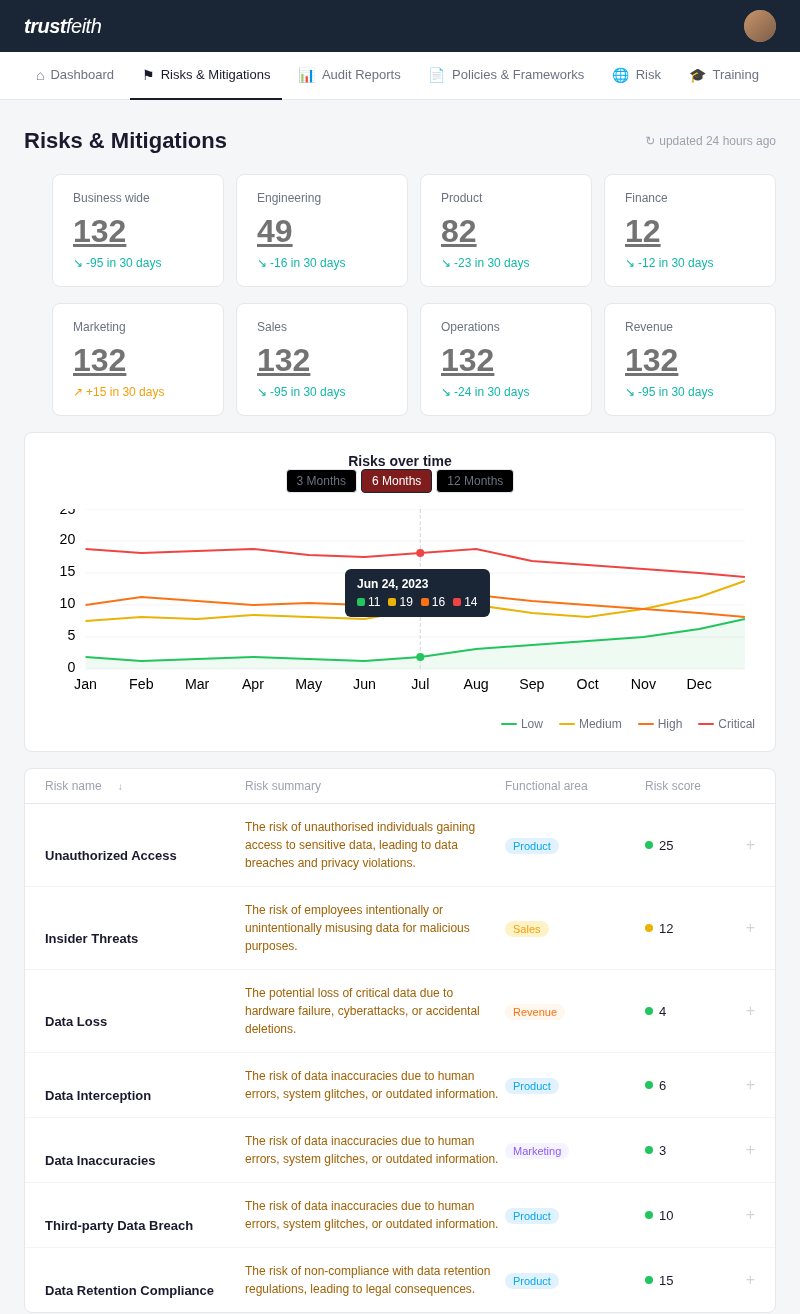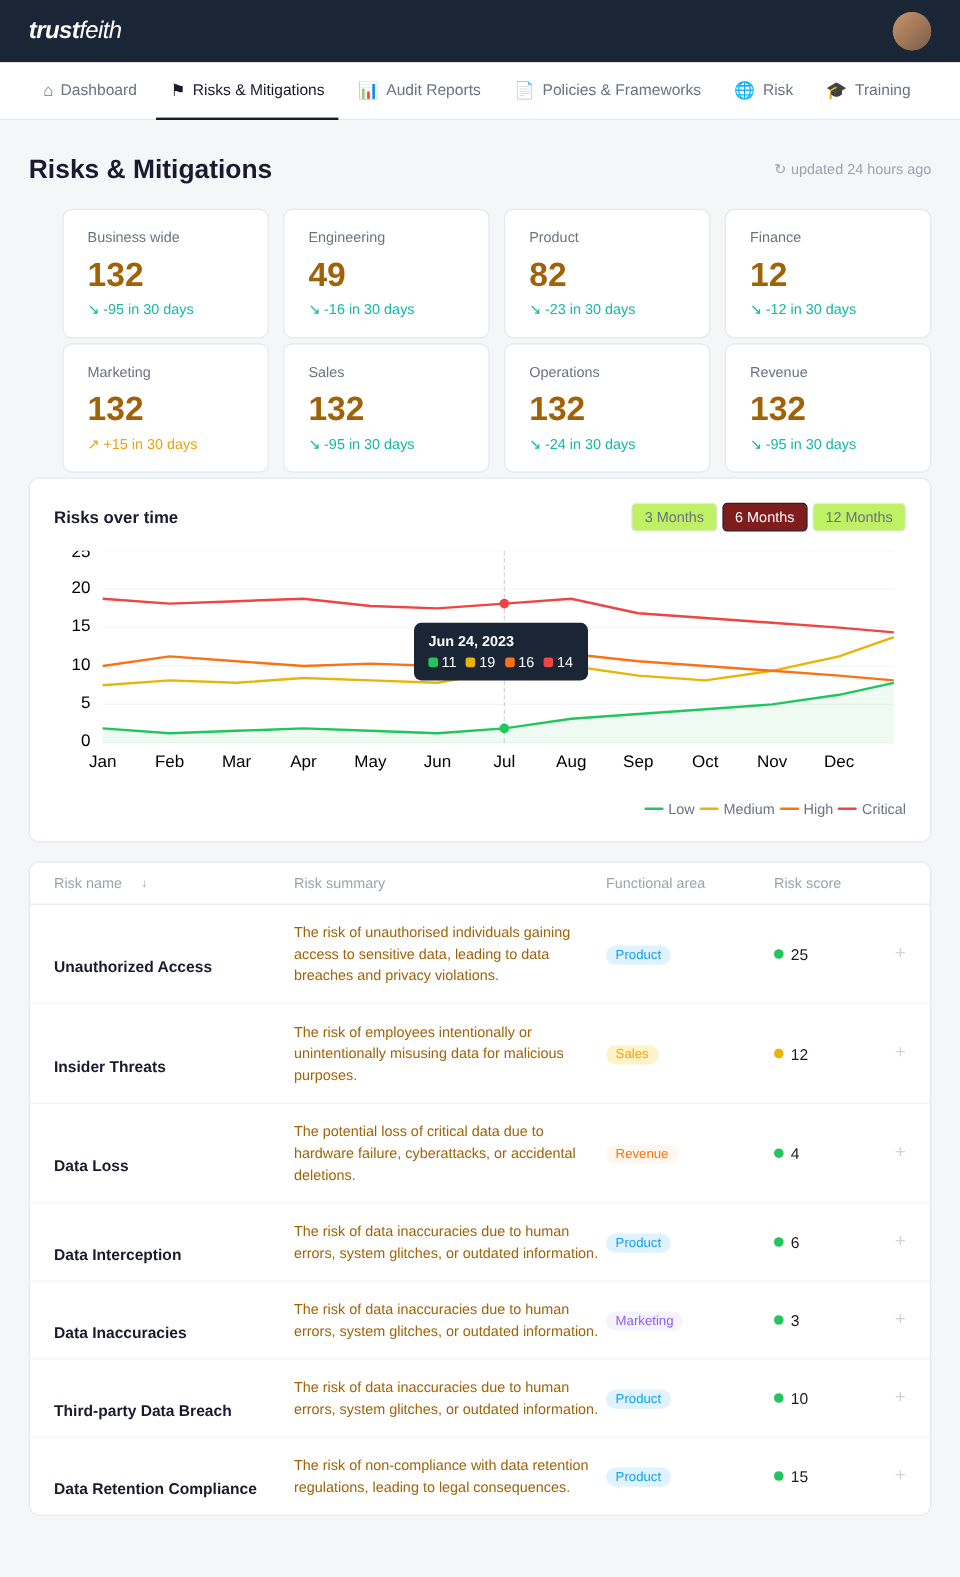--- a/index.html
+++ b/index.html
@@ -18,37 +18,37 @@
     .nav-item.active { color: #1a1a2e; border-bottom: 2px solid #1a1a2e; font-weight: 500; }
     .nav-icon { font-size: 14px; }
 
     
     .main { padding: 28px 24px; max-width: 800px; }
     .page-header { display: flex; justify-content: space-between; align-items: center; margin-bottom: 20px; }
     .page-title { font-size: 22px; font-weight: 700; color: #1a1a2e; }
     .updated-text { font-size: 12px; color: #9ca3af; display: flex; align-items: center; gap: 4px; }
 
     
-    .cards-grid { display: grid; grid-template-columns: repeat(4, 1fr); gap: 12px; margin-bottom: 4px; padding-left: 28px; }
+    .cards-grid { display: grid; grid-template-columns: repeat(4, 1fr); gap: 12px; margin-bottom: 16px; padding-left: 28px; }
     .card { background: #fff; border-radius: 8px; padding: 16px 20px; border: 1px solid #e5e7eb; }
     .card-label { font-size: 12px; color: #6b7280; margin-bottom: 8px; }
-    .card-value { font-size: 28px; font-weight: 700; color: #a16207; margin-bottom: 6px; }
+    .card-value { font-size: 32px; font-weight: 700; color: #737373; margin-bottom: 6px; text-decoration: underline; }
     .card-change { font-size: 12px; display: flex; align-items: center; gap: 3px; }
     .change-down { color: #14b8a6; }
     .change-up { color: #f59e0b; }
 
     
     .chart-section { background: #fff; border-radius: 8px; border: 1px solid #e5e7eb; padding: 20px; margin-bottom: 16px; }
-    .chart-header { display: flex; justify-content: space-between; align-items: center; margin-bottom: 16px; }
+    .chart-header { display: flex; justify-content: space-between; align-items: center; margin-bottom: 16px; flex-direction: column; }
     .chart-title { font-size: 14px; font-weight: 600; color: #1a1a2e; }
     .chart-buttons { display: flex; gap: 4px; }
-    .chart-btn { padding: 4px 10px; font-size: 12px; border-radius: 4px; border: 1px solid #e5e7eb; background: #bef264; color: #6b7280; cursor: pointer; }
+    .chart-btn { padding: 4px 10px; font-size: 12px; border-radius: 4px; border: 1px solid #e5e7eb; background: #000000; color: #6b7280; cursor: pointer; }
     .chart-btn.active { background: #7f1d1d; color: #fff; border-color: #1a2535; }
     .chart-area { position: relative; height: 200px; width: 100%; }
-    .chart-legend { display: flex; justify-content: flex-end; gap: 4px; margin-top: 8px; font-size: 12px; color: #6b7280; align-items: center; }
+    .chart-legend { display: flex; justify-content: flex-end; gap: 16px; margin-top: 8px; font-size: 12px; color: #6b7280; align-items: center; }
     .legend-item { display: flex; align-items: center; gap: 4px; }
     .legend-dot { width: 8px; height: 2px; border-radius: 1px; }
 
     
     .chart-tooltip { position: absolute; background: #1a2535; color: #fff; border-radius: 6px; padding: 8px 12px; font-size: 12px; top: 80px; left: 340px; z-index: 10; }
     .tooltip-date { font-weight: 600; margin-bottom: 4px; }
     .tooltip-values { display: flex; gap: 8px; align-items: flex-end; }
     .tooltip-item { display: flex; align-items: center; gap: 3px; }
     .tooltip-dot { width: 8px; height: 8px; border-radius: 2px; }
 

